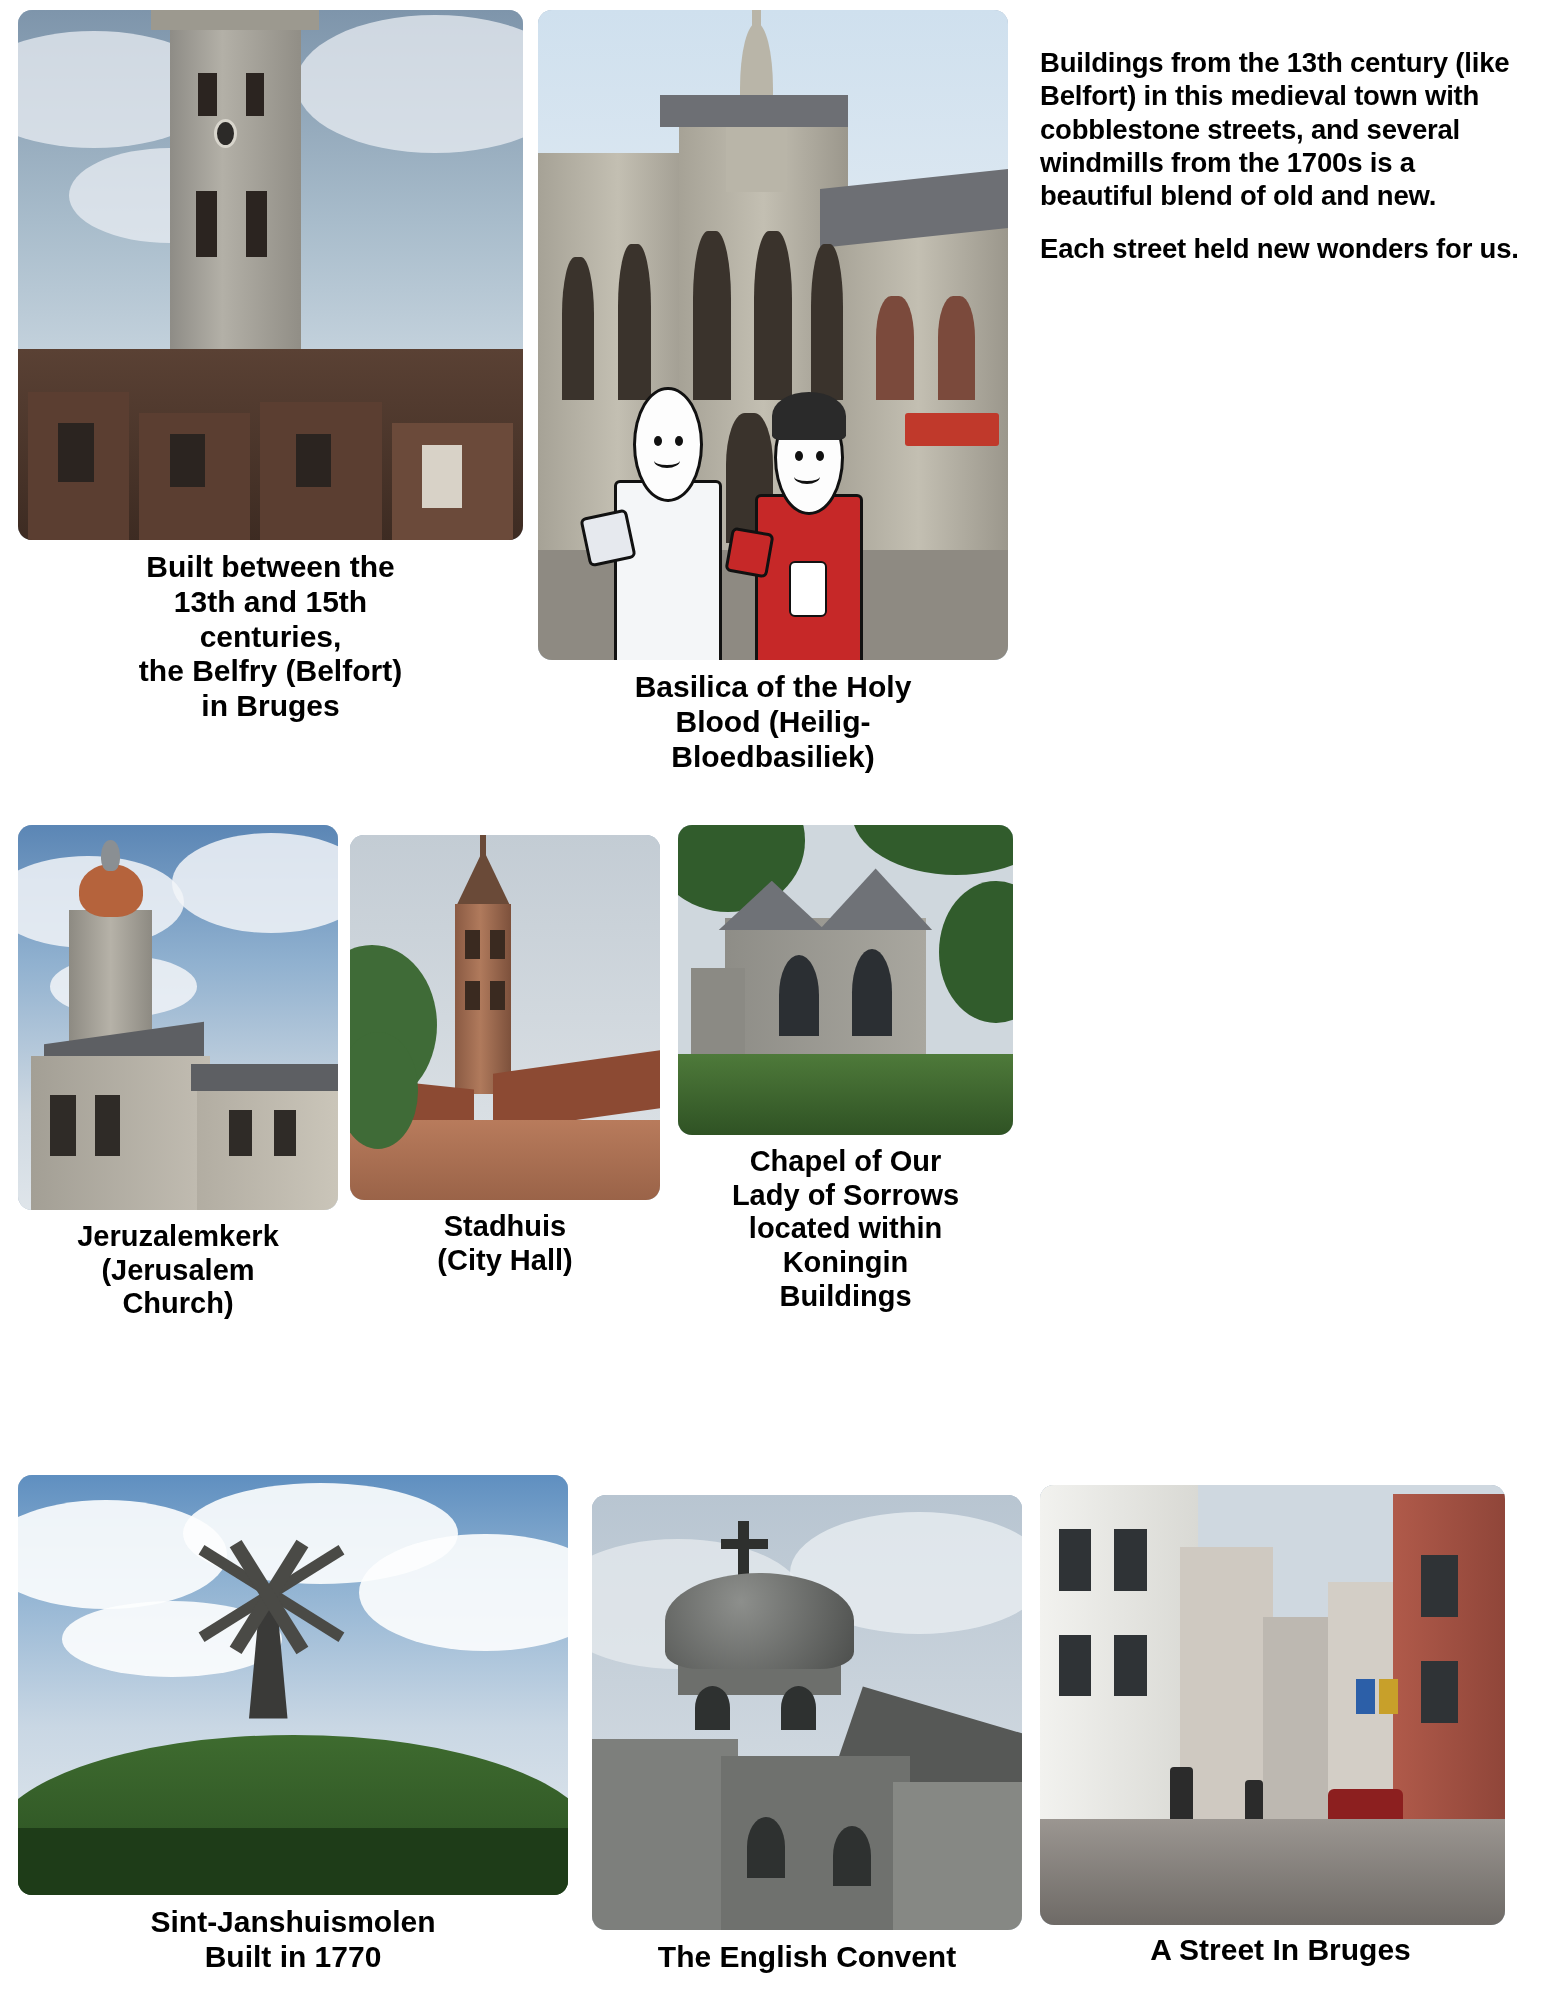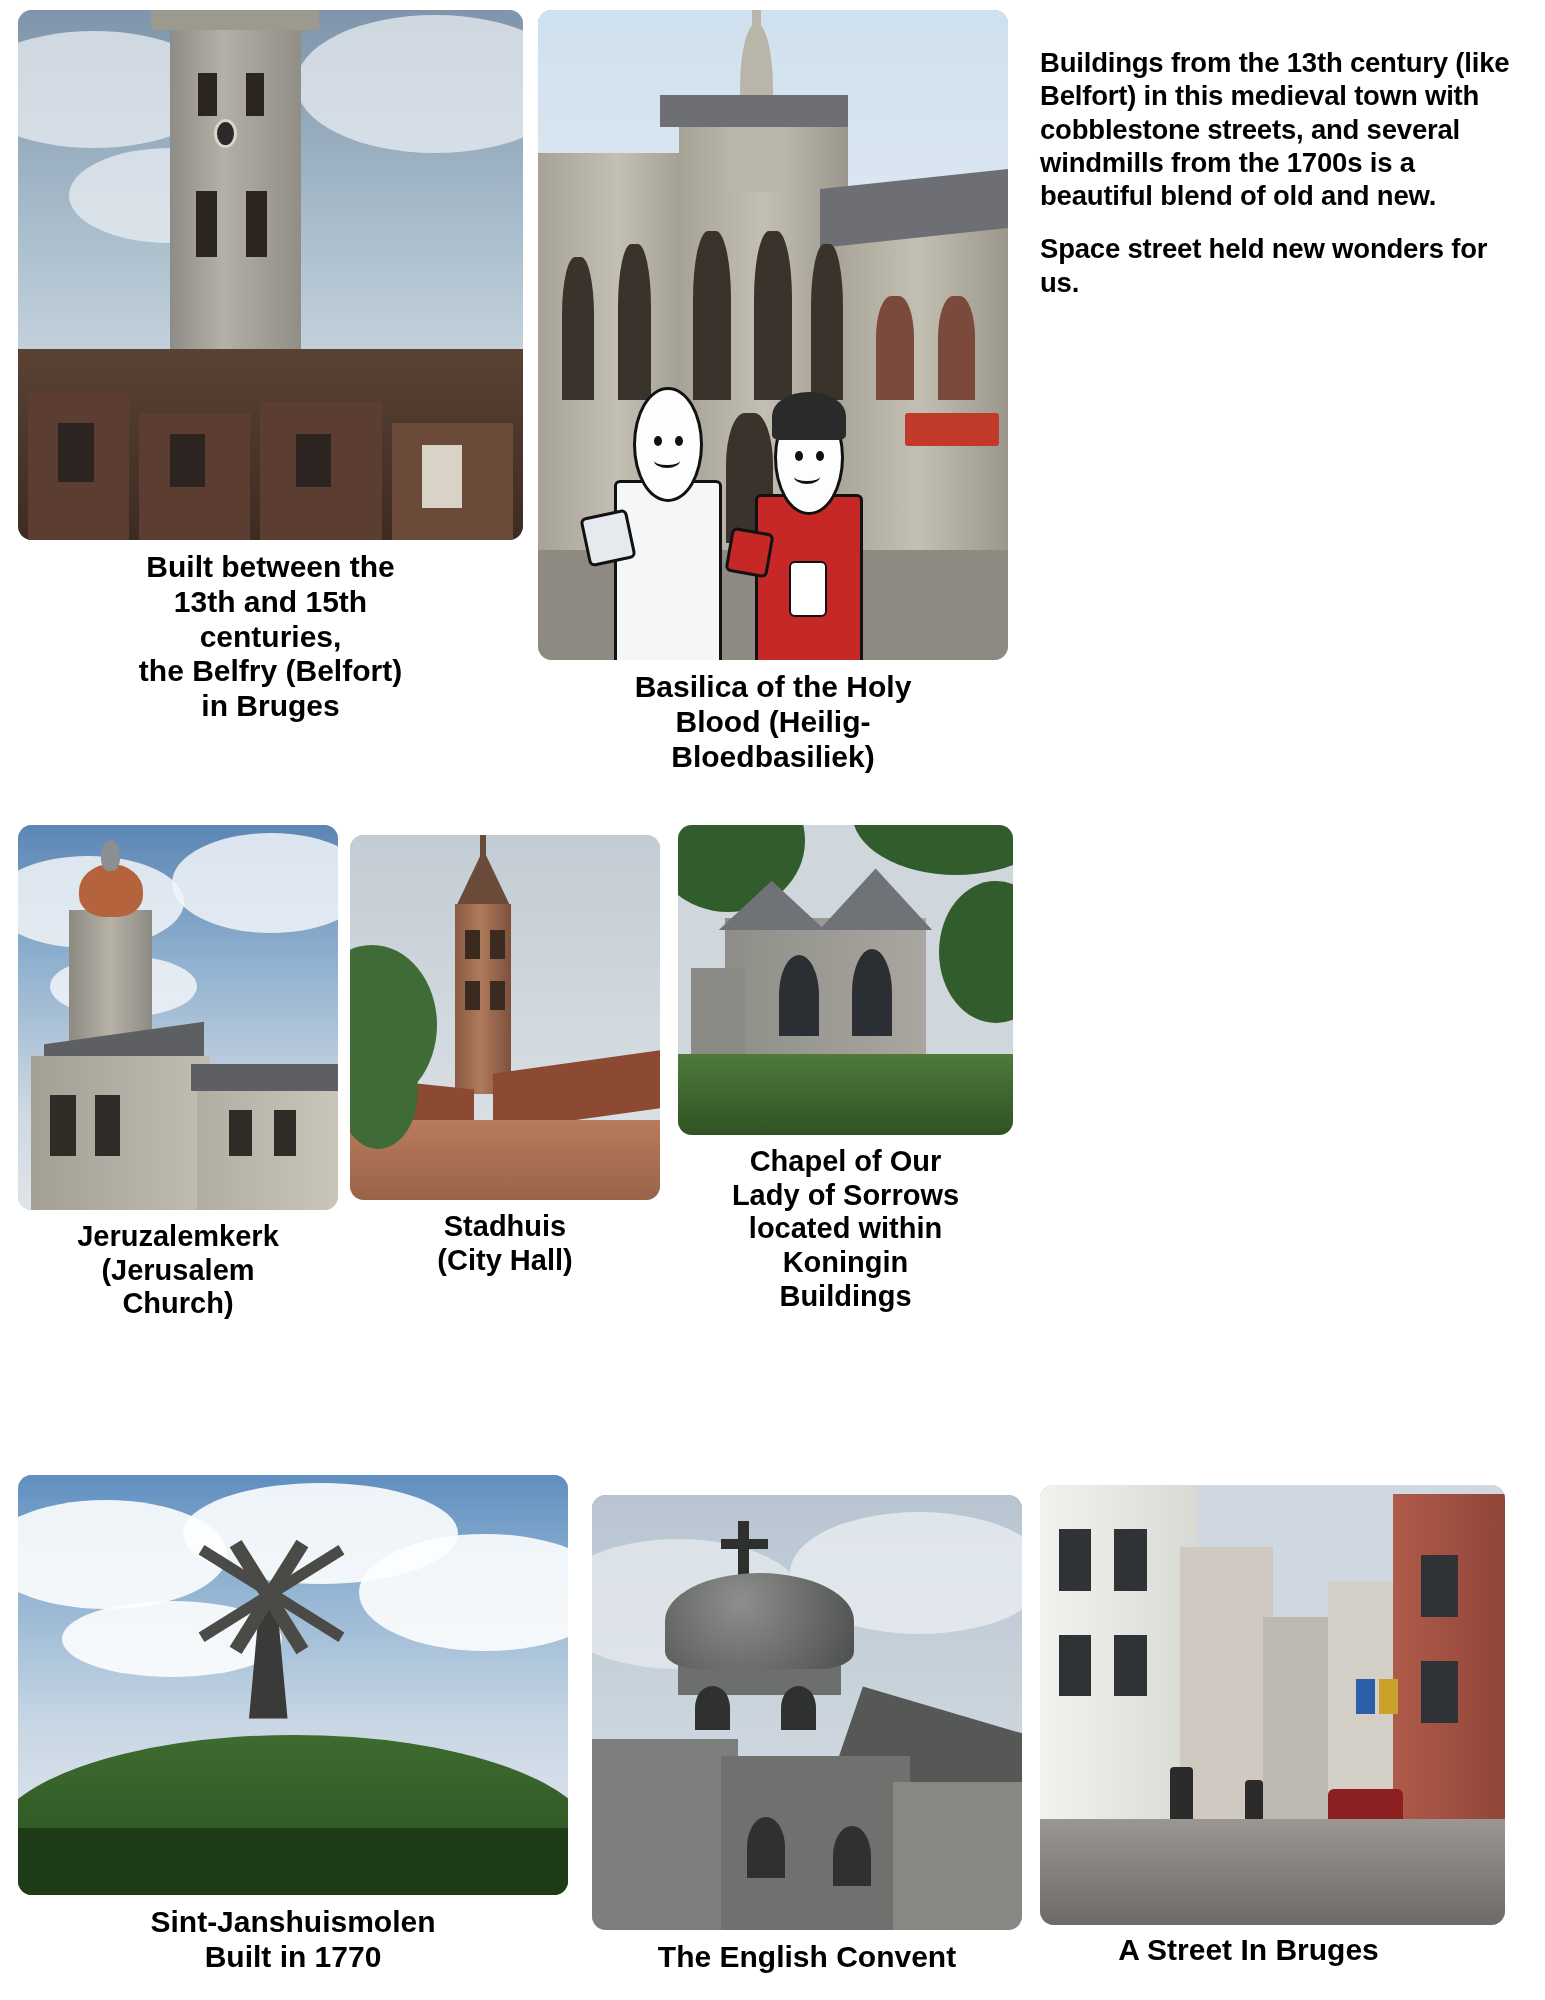--- a/index.html
+++ b/index.html
@@ -102,21 +102,21 @@
   .r2-chapel { position: absolute; left: 660px; top: 0px; width: 335px; height: 310px; }
   .r2-chapel-cap { position: absolute; left: 655px; top: 320px; width: 345px; font-size: 29px; }
 
   
   .r3 { position: absolute; top: 1465px; left: 0; width: 1520px; }
   .r3-mill { position: absolute; left: 18px; top: 0px; width: 550px; height: 420px; }
   .r3-mill-cap { position: absolute; left: 18px; top: 430px; width: 550px; font-size: 30px; }
   .r3-convent { position: absolute; left: 592px; top: 20px; width: 430px; height: 435px; }
   .r3-convent-cap { position: absolute; left: 582px; top: 465px; width: 450px; font-size: 30px; }
   .r3-street { position: absolute; left: 1040px; top: 10px; width: 465px; height: 440px; }
-  .r3-street-cap { position: absolute; left: 1016px; top: 458px; width: 465px; font-size: 30px; }
+  .r3-street-cap { position: absolute; left: 1048px; top: 458px; width: 465px; font-size: 30px; }
 
   
   .ph-inner { position: absolute; inset: 0; }
 
   
   .belfry-sky { position:absolute; inset:0; background: linear-gradient(#7e95ab 0%, #a8bccb 40%, #c9d6e0 70%, #dbe3ea 100%); }
   .belfry-cloud { position:absolute; border-radius:50%; background:#e9eef3; opacity:.75; }
   .belfry-tower {
     position:absolute; left:30%; top:2%; width:26%; height:62%;
     background: linear-gradient(90deg,#8e8c86,#b3b0a7 40%,#918e86);
@@ -424,16 +424,16 @@
           <div class="str-ground"></div>
         </div>
       </div>
       <div class="caption r3-street-cap" style="white-space:pre-line;">A Street In Bruges</div>
     </div>
 
   </div>
 
   <div class="col-right">
     <div class="body-par">Buildings from the 13th century (like Belfort) in this medieval town with cobblestone streets, and several windmills from the 1700s is a beautiful blend of old and new.</div>
-    <div class="body-par">Space street held new wonders for us.</div>
+    <div class="body-par">Each street held new wonders for us.</div>
   </div>
 
 </div>
 
 </body></html>

